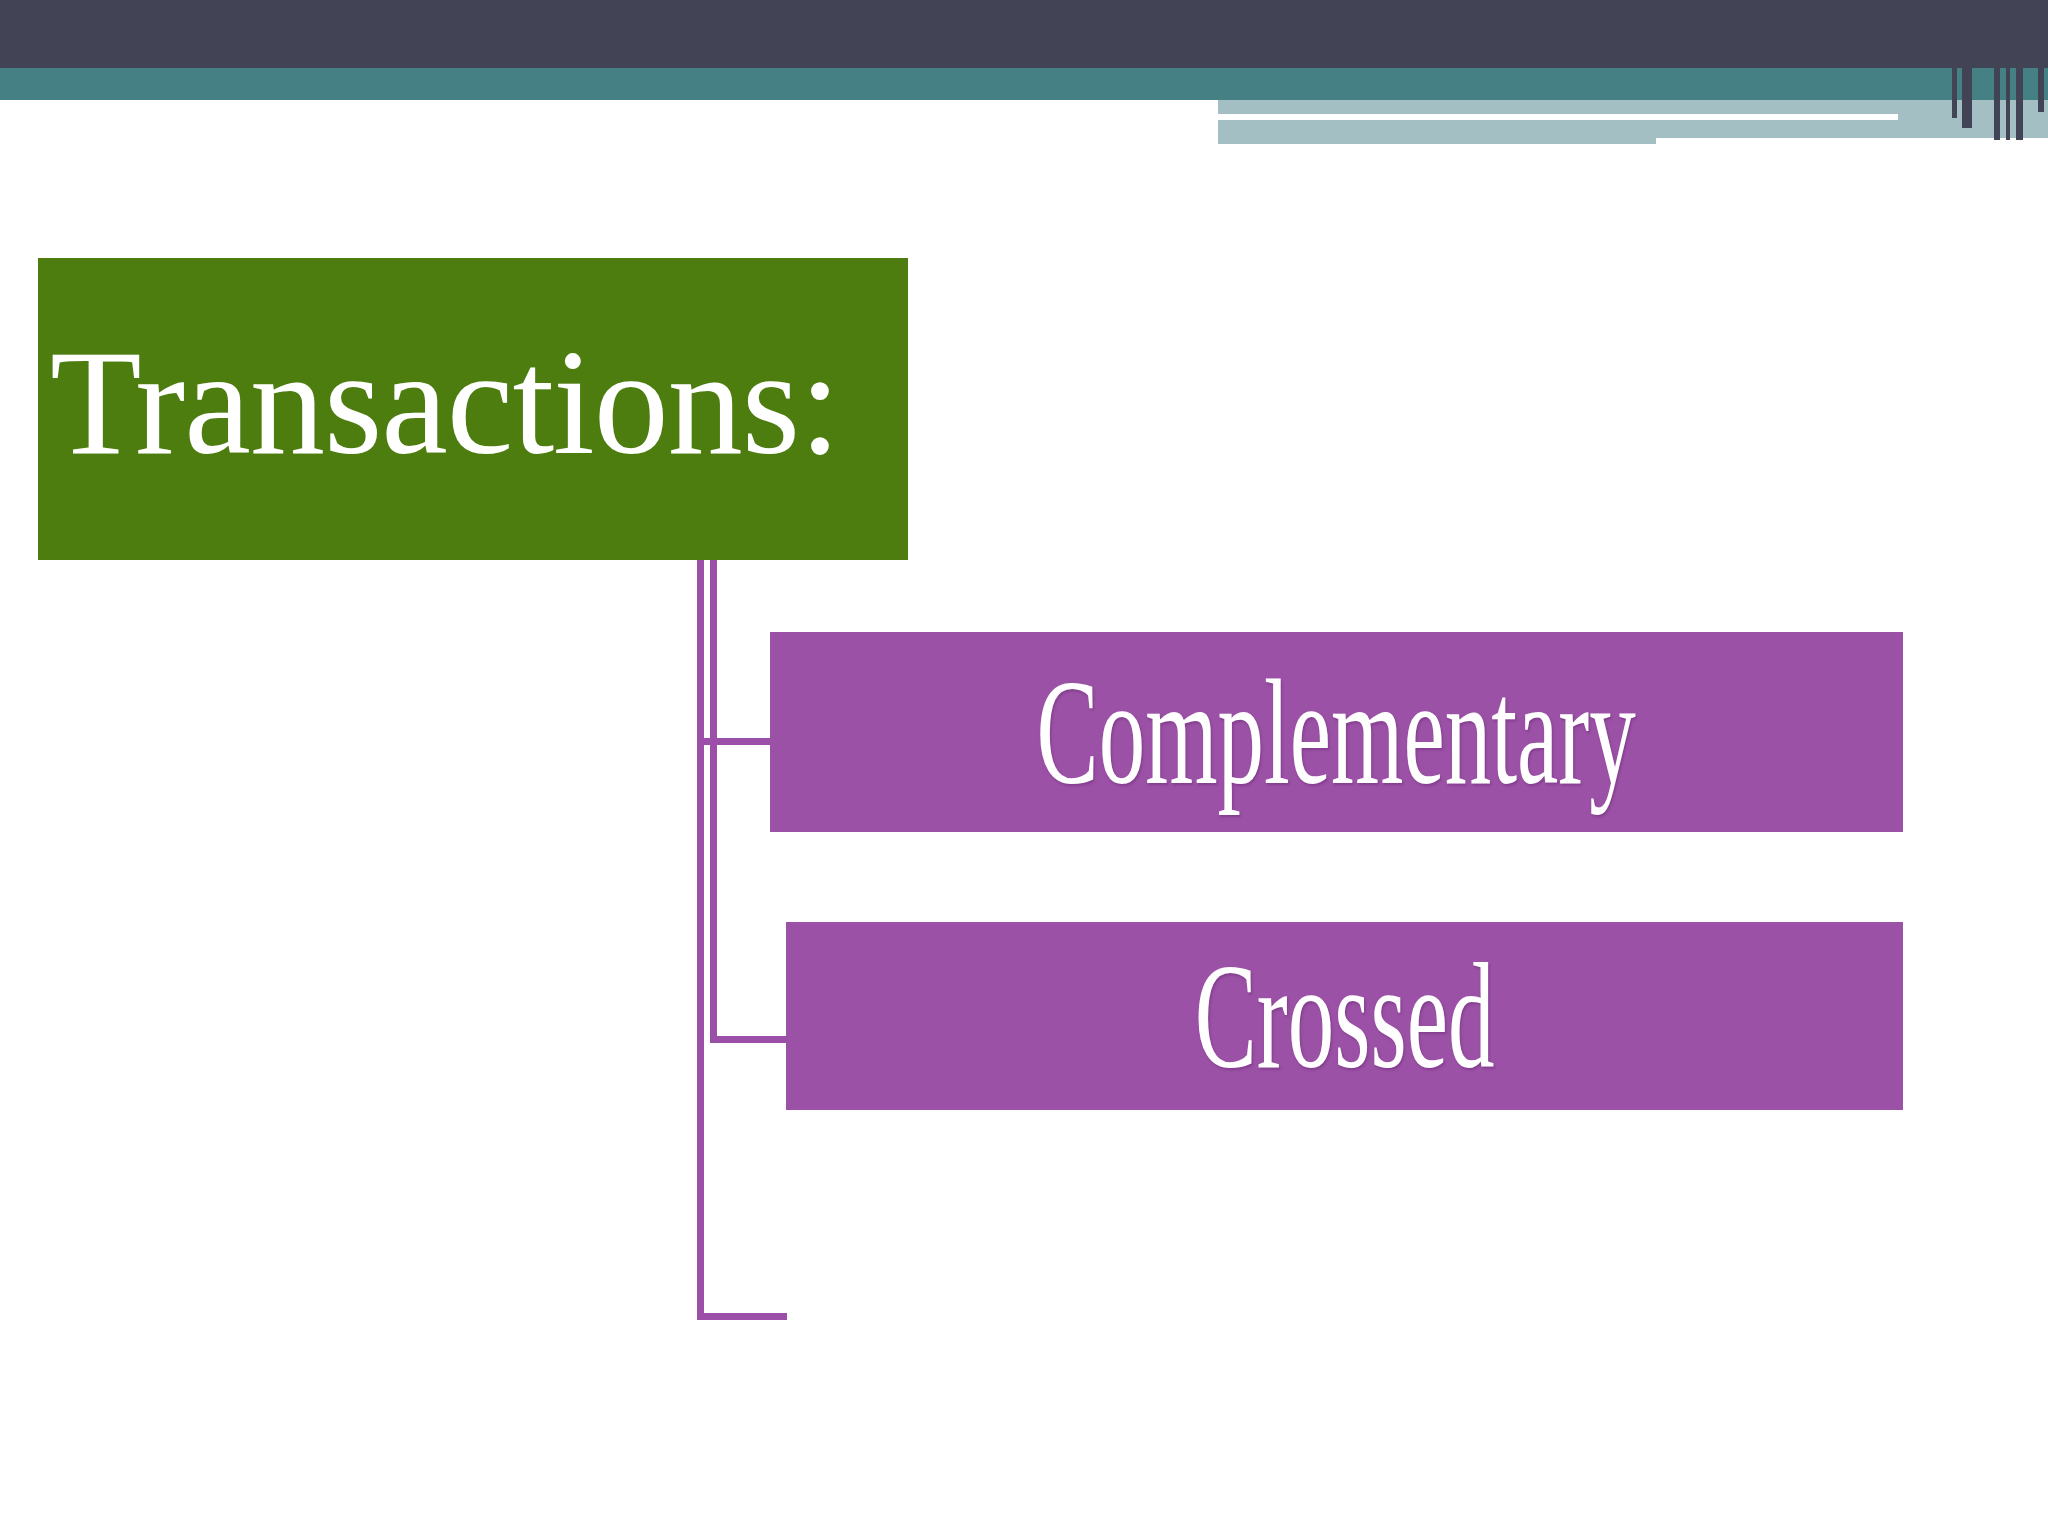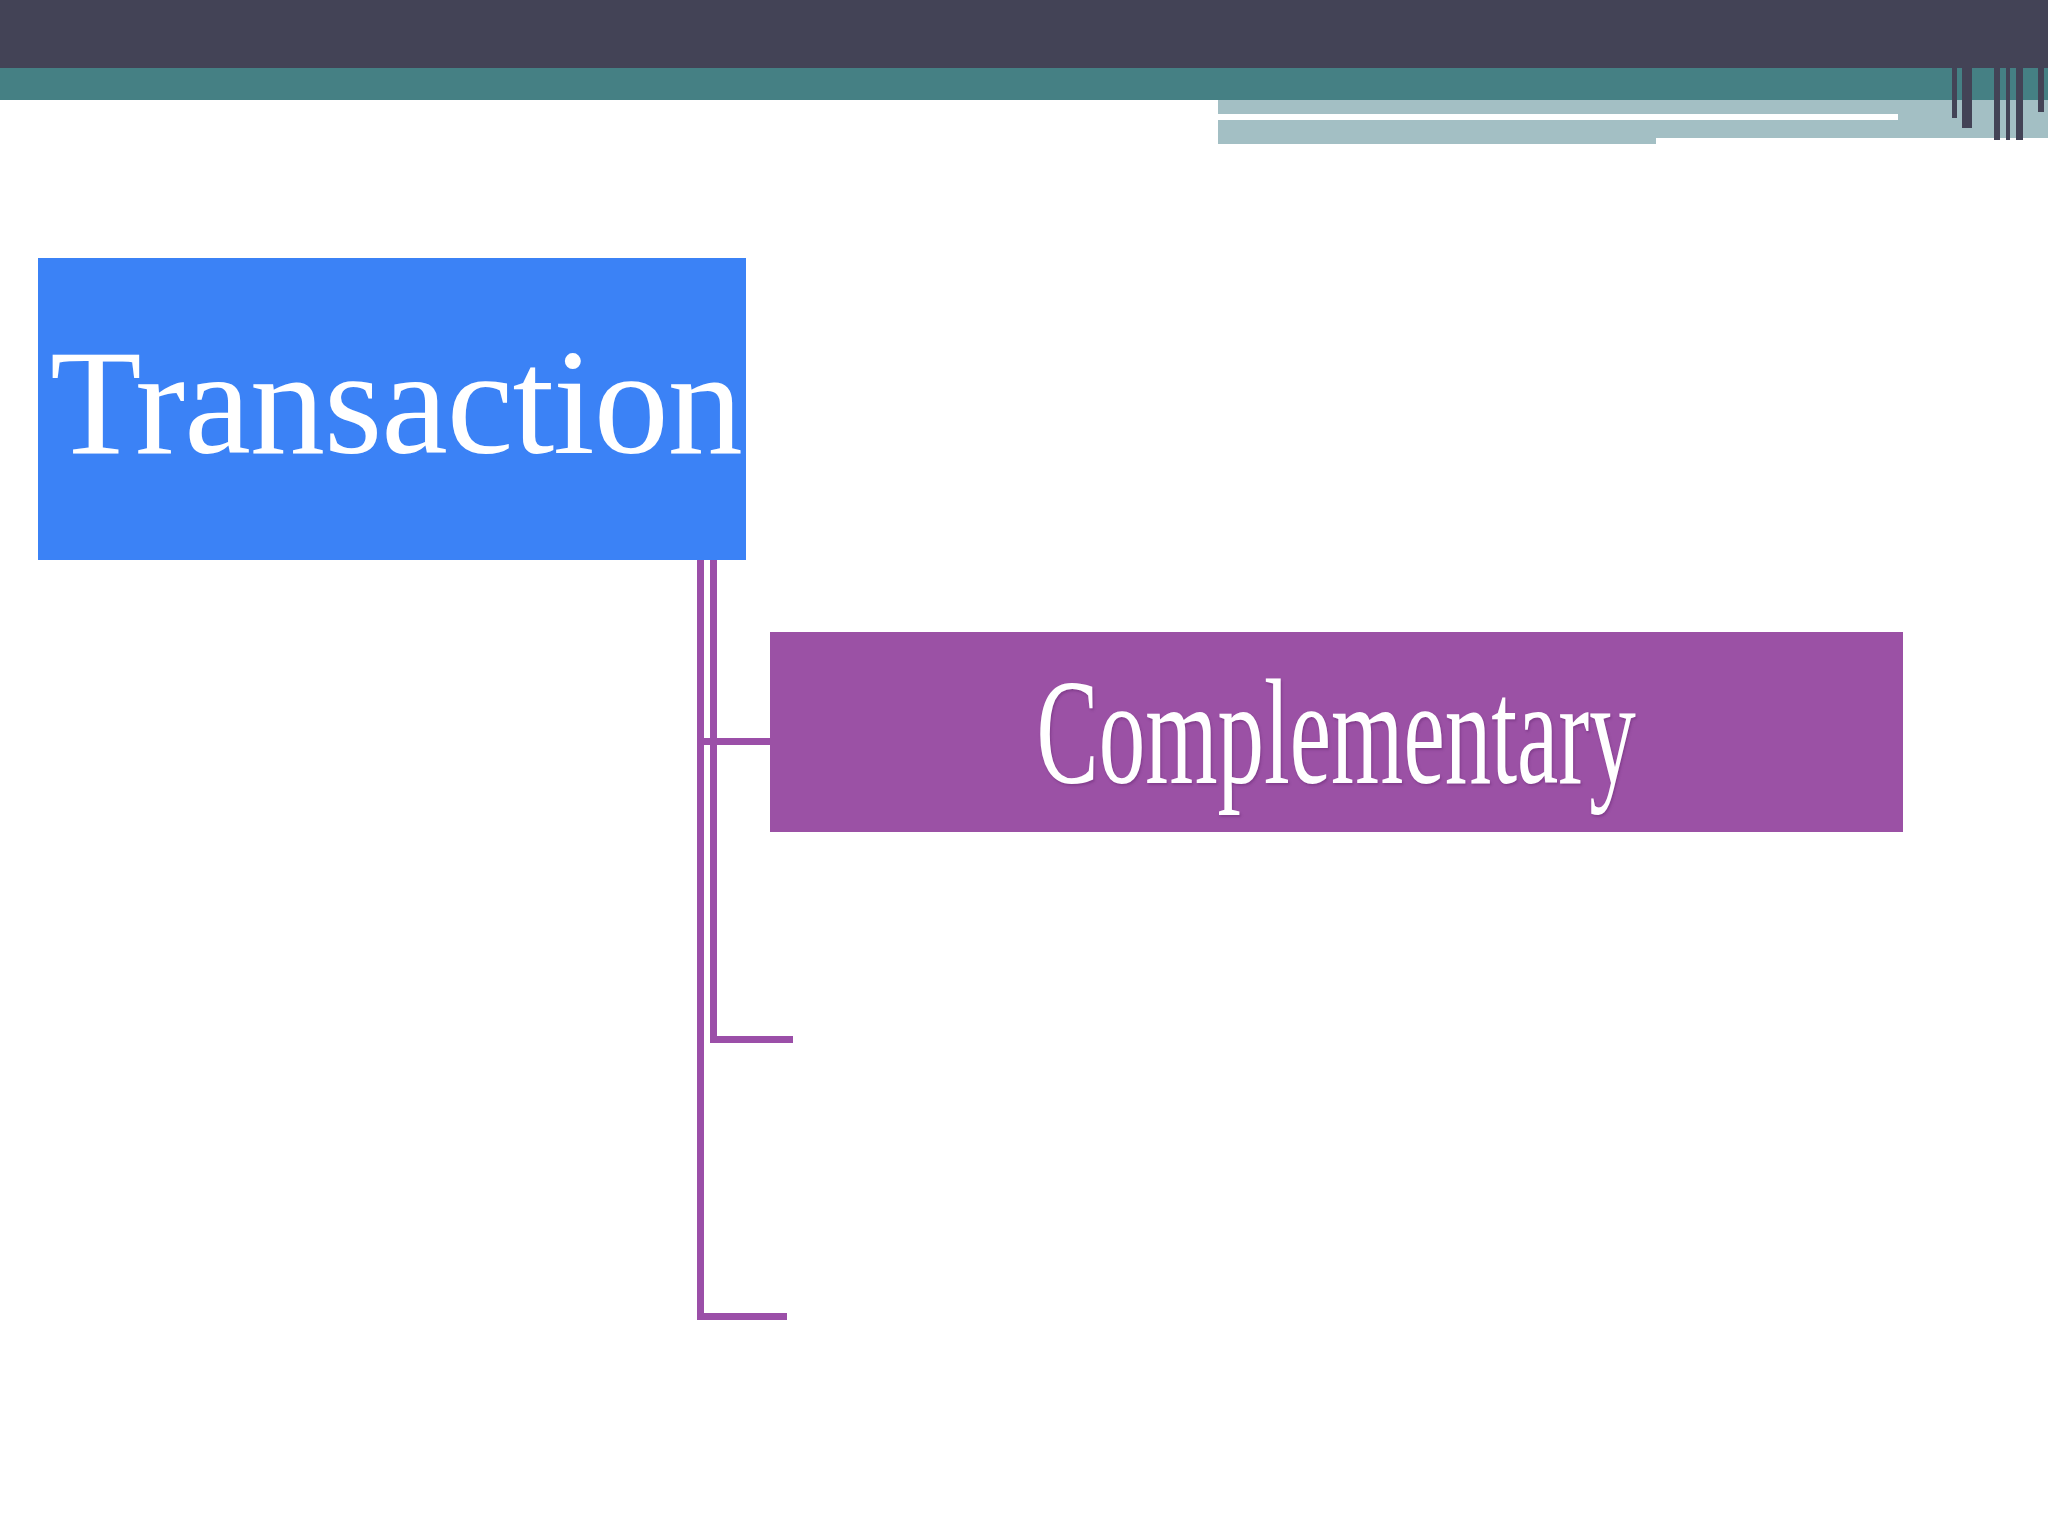--- a/index.html
+++ b/index.html
@@ -60,23 +60,23 @@
   .vstripe {
     position: absolute;
     top: 0;
   }
 
   
   .title-box {
     position: absolute;
     left: 38px;
     top: 258px;
-    width: 708px;
+    width: 870px;
     height: 302px;
-    background: #3b82f6;
+    background: #4d7c0f;
     display: flex;
     align-items: center;
     justify-content: flex-start;
     box-sizing: border-box;
     padding: 0 10px 14px 12px;
   }
   .title-text {
     color: #ffffff;
     font-family: "Liberation Serif", serif;
     font-size: 150px;
@@ -178,15 +178,18 @@
   <div class="conn conn-v-outer2"></div>
   <div class="conn conn-v-outer"></div>
   <div class="conn conn-h-1"></div>
   <div class="conn conn-h-2"></div>
   <div class="conn conn-h-3"></div>
 
   <div class="node-box node-1">
     <span class="node-text">Complementary</span>
   </div>
 
+  <div class="node-box node-2">
+    <span class="node-text">Crossed</span>
+  </div>
 
 
 </div>
 
 </body></html>

